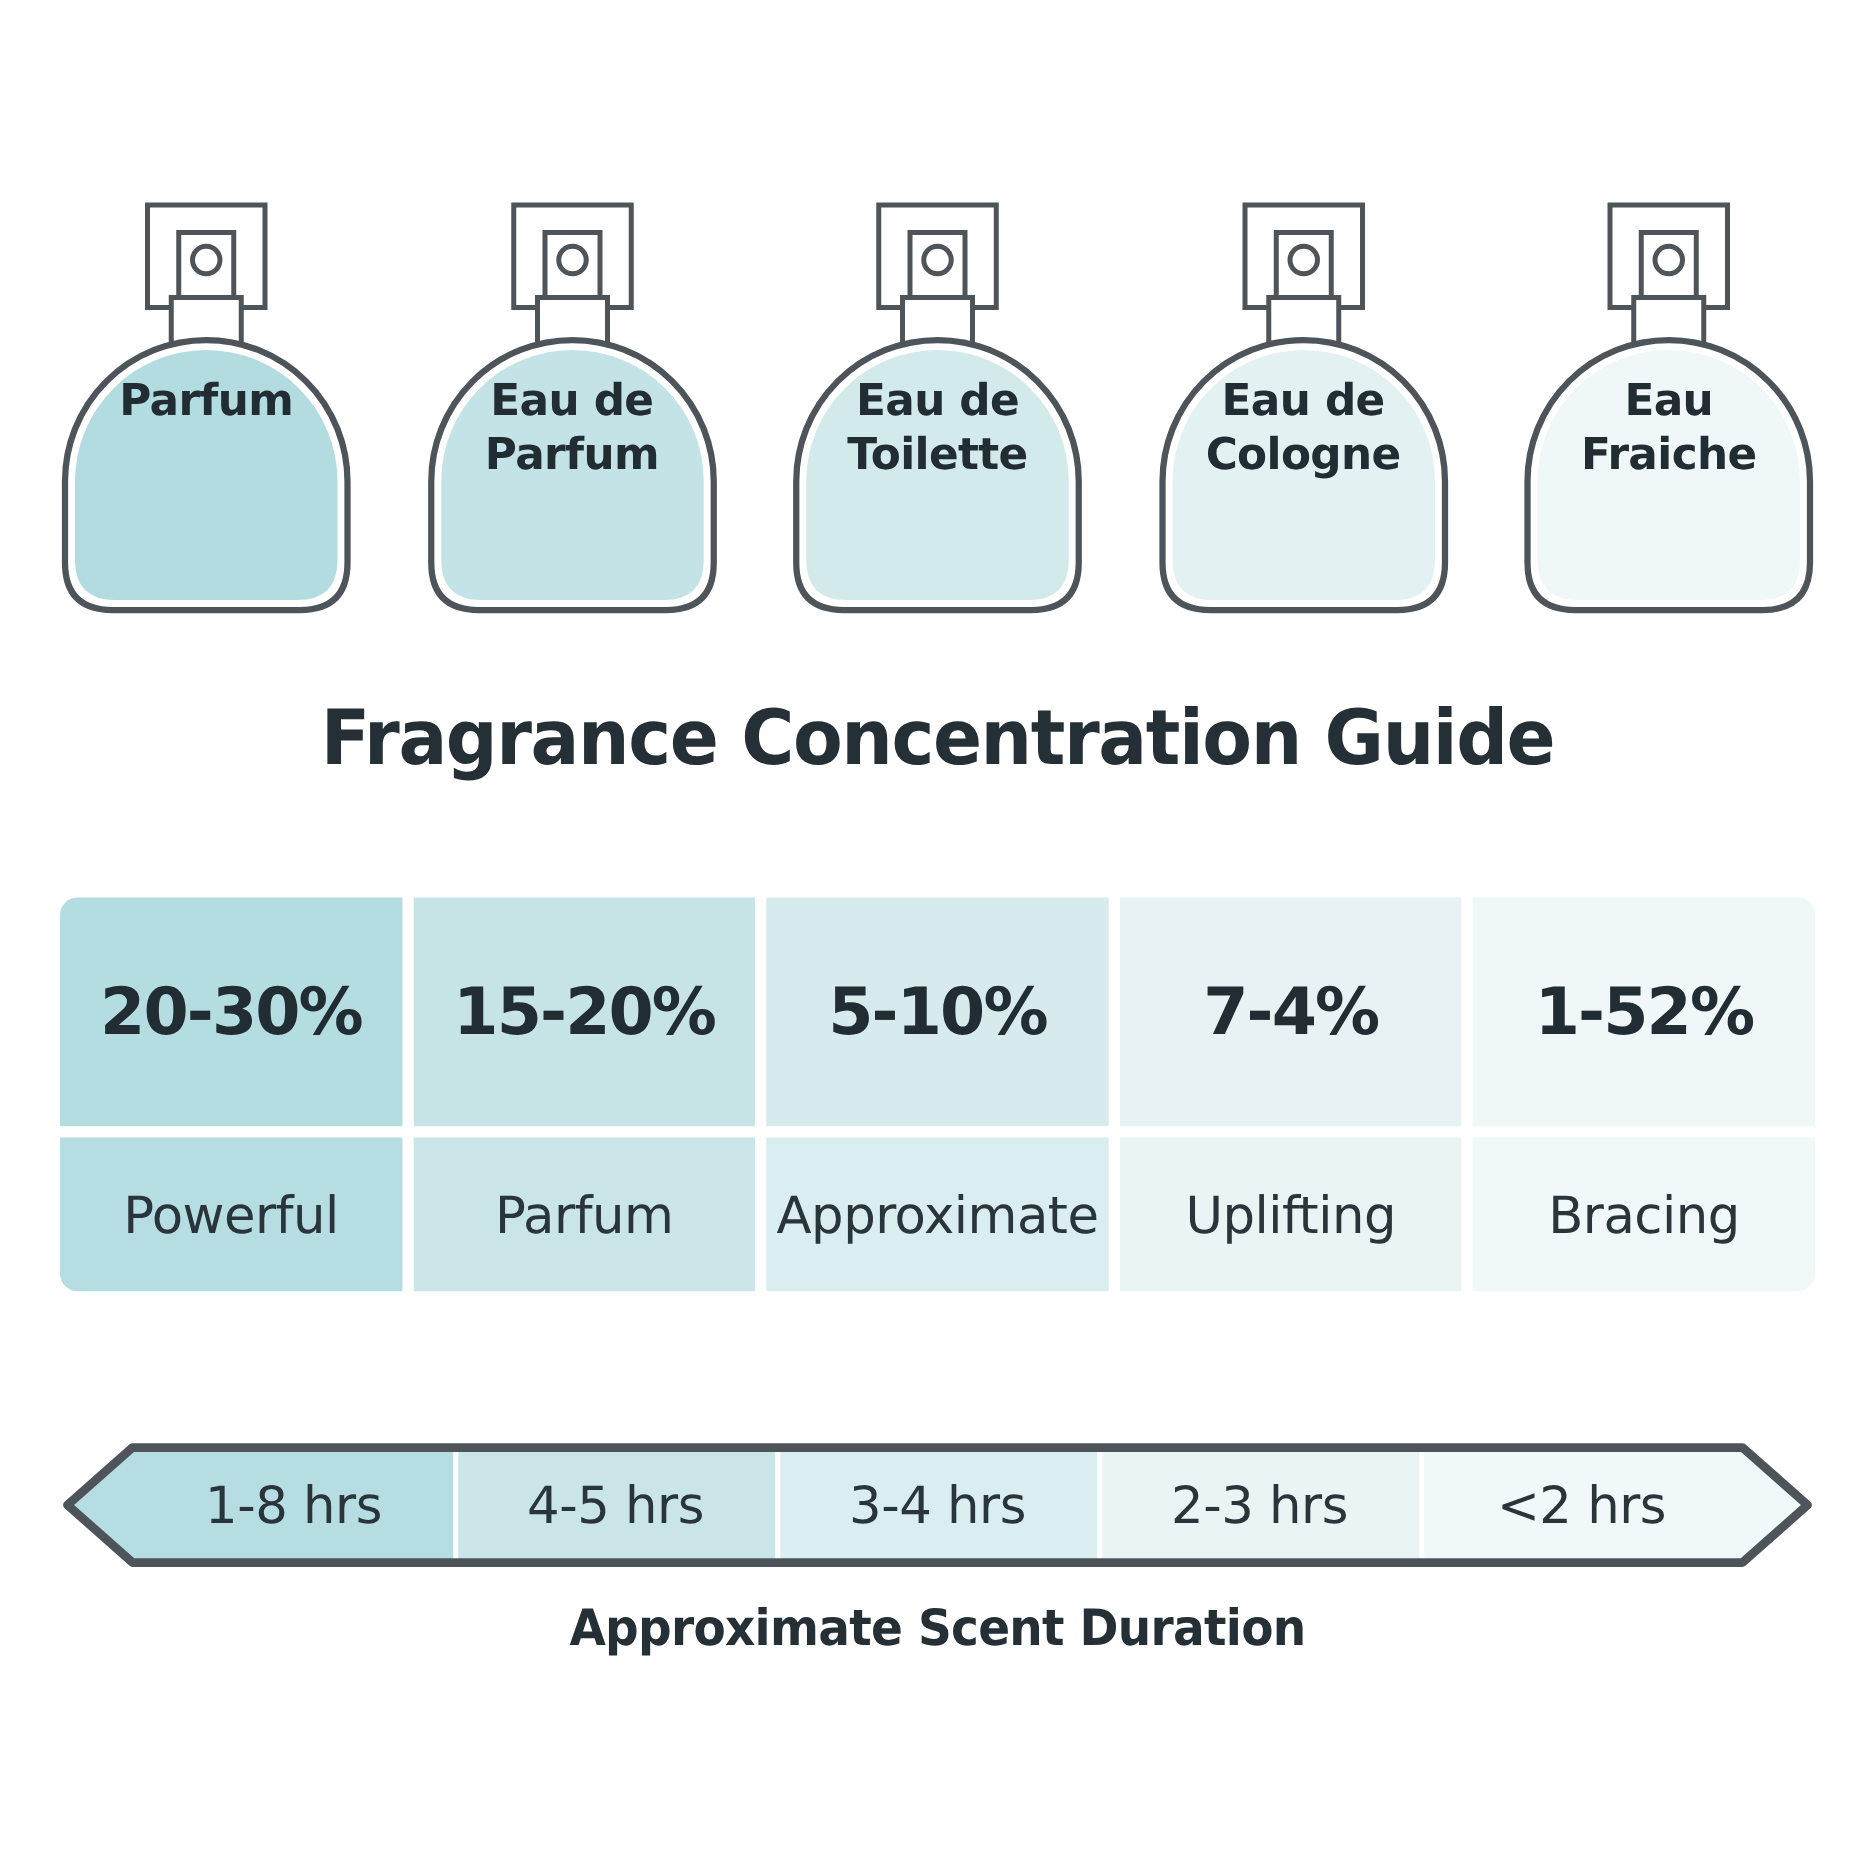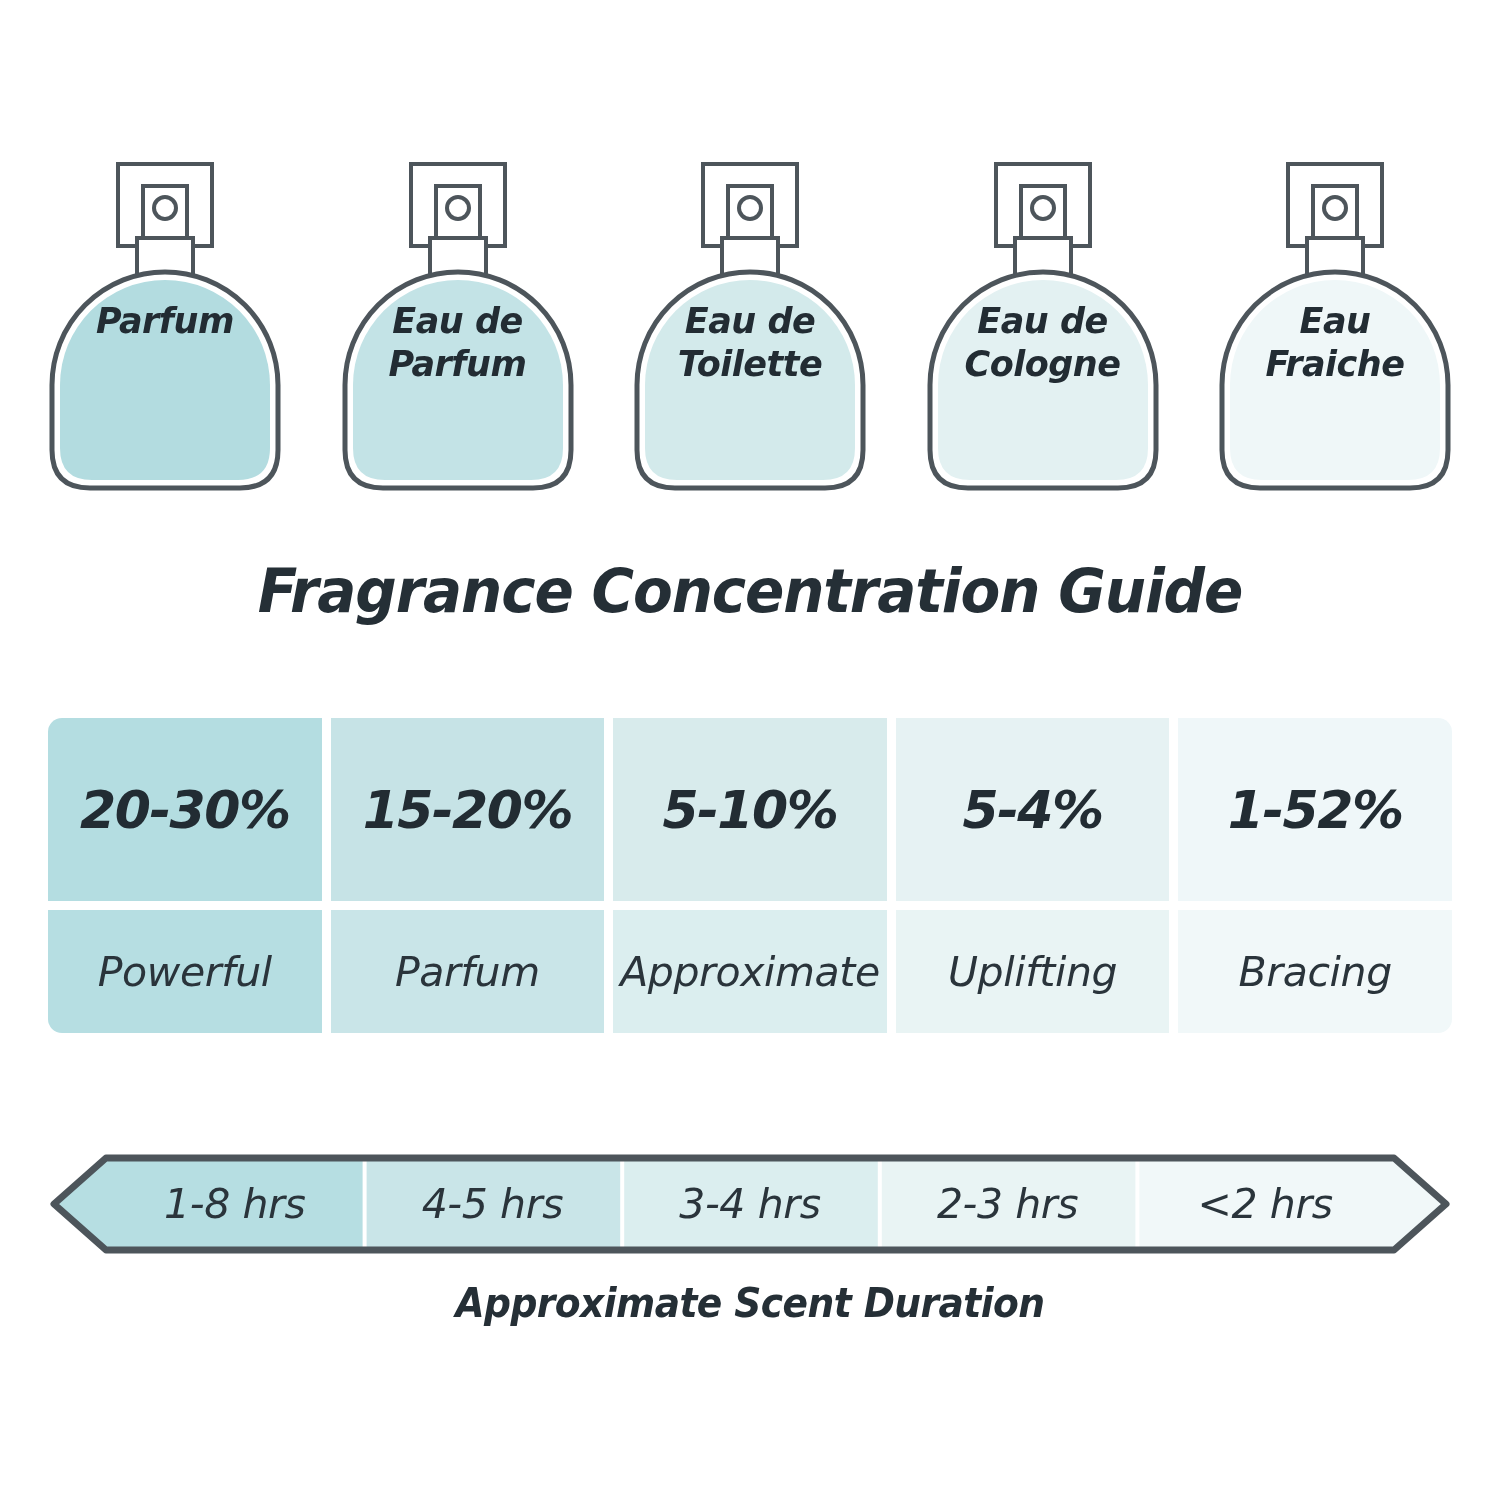--- a/index.html
+++ b/index.html
@@ -13,21 +13,20 @@
     font-family: "DejaVu Sans", "Liberation Sans", sans-serif;
     overflow: hidden;
     position: relative;
   }
 
   #stage {
     position: relative;
     width: 1500px;
     height: 1100px;
     background: #ffffff;
-    font-style: italic;
   }
 
   
   .bottles-row {
     position: absolute;
     left: 40px;
     top: 150px;
     width: 1420px;
     height: 360px;
     display: flex;
@@ -252,21 +251,21 @@
       <div class="conc-cell" style="background: rgb(180, 221, 225);">
         <span class="pct-text">20-30%</span>
       </div>
       <div class="conc-cell" style="background: rgb(198, 227, 230);">
         <span class="pct-text">15-20%</span>
       </div>
       <div class="conc-cell" style="background: rgb(216, 235, 236);">
         <span class="pct-text">5-10%</span>
       </div>
       <div class="conc-cell" style="background: rgb(230, 242, 243);">
-        <span class="pct-text">5-4%</span>
+        <span class="pct-text">7-4%</span>
       </div>
       <div class="conc-cell" style="background: rgb(239, 247, 249);">
         <span class="pct-text">1-52%</span>
       </div>
     </div>
     <div class="conc-row row-word">
       <div class="conc-cell" style="background: rgb(182, 222, 226);">
         <span class="word-text">Powerful</span>
       </div>
       <div class="conc-cell" style="background: rgb(201, 229, 232);">

